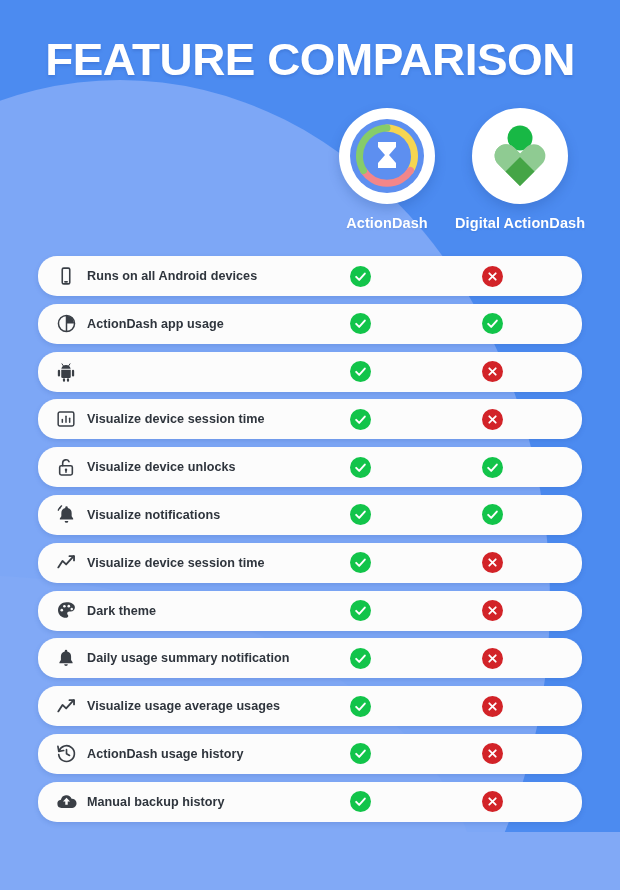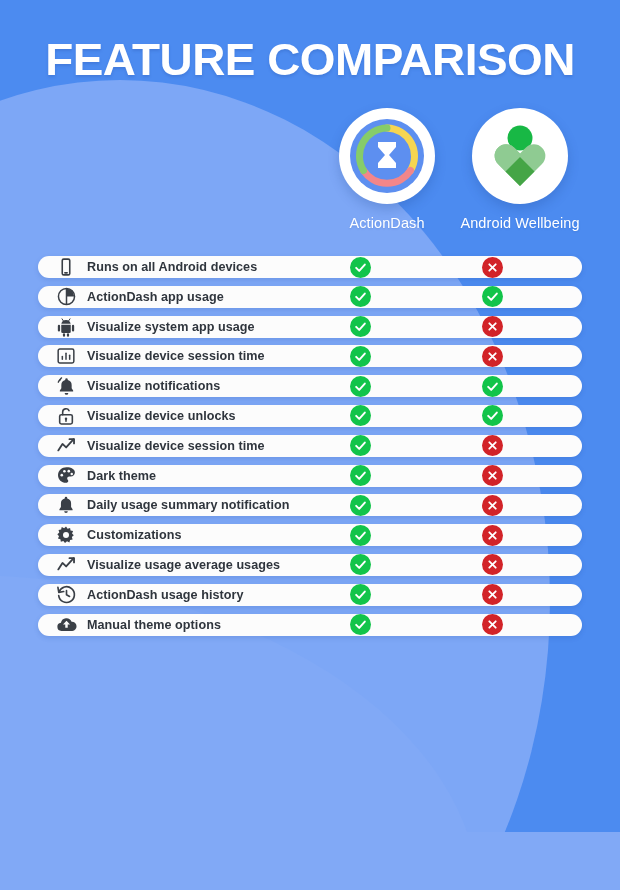--- a/index.html
+++ b/index.html
@@ -41,32 +41,32 @@
     margin:0 auto;
     border-radius:50%;
     background:#ffffff;
     box-shadow:0 5px 12px rgba(25,60,130,0.22);
     display:flex; align-items:center; justify-content:center;
   }
   .brand-name {
     margin-top:11px;
     color:#ffffff;
     font-size:14.5px;
-    font-weight:normal;
+    font-weight:bold;
     letter-spacing:0.1px;
     white-space:nowrap;
     text-shadow:0 1px 2px rgba(30,70,150,0.18);
   }
 
   
   .rows { position:absolute; top:256px; left:0; width:620px; }
 
   .row {
     position:relative;
-    height:22px;
+    height:40px;
     margin:0 38px 7.8px 38px;
     background:#fcfcfc;
     border-radius:19px;
     box-shadow:0 2px 5px rgba(30,70,150,0.16);
     display:flex;
     align-items:center;
   }
 
   .row-icon {
     width:22px; height:22px;
@@ -132,21 +132,21 @@
 
     <div class="brand brand-b">
       <div class="logo-wrap">
         <svg width="80" height="80" viewBox="0 0 80 80">
           <circle cx="40" cy="22" r="12.5" fill="#18b845"></circle>
           <path d="M40 70 L18 48 a11.5 11.5 0 0 1 16.3 -16.3 L40 37.4 l5.7 -5.7 A11.5 11.5 0 0 1 62 48 Z" fill="#8fcb92"></path>
           <path d="M40 70 L18 48 a11.5 11.5 0 0 1 16.3 -16.3 L40 37.4 Z" fill="#8fcb92"></path>
           <path d="M40 70 L25.5 55.5 L40 41 L54.5 55.5 Z" fill="#45a546"></path>
         </svg>
       </div>
-      <div class="brand-name">Android Wellbeing</div>
+      <div class="brand-name">Digital ActionDash</div>
     </div>
 
   </div>
 
   <div class="rows">
       <div class="row">
         <span class="row-icon">
           <svg width="20" height="20" viewBox="0 0 24 24" fill="none" stroke="currentColor" stroke-width="1.9" stroke-linecap="round" stroke-linejoin="round">
             <rect x="7.5" y="2.5" width="9" height="19" rx="1.8"></rect>
             <line x1="10.6" y1="19" x2="13.4" y2="19"></line>
@@ -199,21 +199,20 @@
             <rect x="2.2" y="9.4" width="2.7" height="8" rx="1.35"></rect>
             <rect x="19.1" y="9.4" width="2.7" height="8" rx="1.35"></rect>
             <path d="M6.3 9.2h11.4v8.6a1.5 1.5 0 0 1-1.5 1.5H7.8a1.5 1.5 0 0 1-1.5-1.5z"></path>
             <rect x="8.3" y="19.6" width="2.6" height="4.2" rx="1.3"></rect>
             <rect x="13.1" y="19.6" width="2.6" height="4.2" rx="1.3"></rect>
             <path d="M6.4 8.1a5.7 5.7 0 0 1 11.2 0z"></path>
             <line x1="7.2" y1="2.2" x2="8.8" y2="4.6" stroke="currentColor" stroke-width="1.2" stroke-linecap="round"></line>
             <line x1="16.8" y1="2.2" x2="15.2" y2="4.6" stroke="currentColor" stroke-width="1.2" stroke-linecap="round"></line>
           </svg>
         </span>
-        <span class="row-label">Visualize system app usage</span>
         <span class="mark mark-a yes">
           <span>
             <svg width="13" height="13" viewBox="0 0 24 24" fill="none" stroke="#ffffff" stroke-width="3.6" stroke-linecap="round" stroke-linejoin="round">
               <polyline points="4,12.6 9.6,18.2 20,6.6"></polyline>
             </svg>
           </span>
         </span>
         <span class="mark mark-b no">
           <span>
             <svg width="11" height="11" viewBox="0 0 24 24" fill="none" stroke="#ffffff" stroke-width="4" stroke-linecap="round">
@@ -238,20 +237,45 @@
             <svg width="13" height="13" viewBox="0 0 24 24" fill="none" stroke="#ffffff" stroke-width="3.6" stroke-linecap="round" stroke-linejoin="round">
               <polyline points="4,12.6 9.6,18.2 20,6.6"></polyline>
             </svg>
           </span>
         </span>
         <span class="mark mark-b no">
           <span>
             <svg width="11" height="11" viewBox="0 0 24 24" fill="none" stroke="#ffffff" stroke-width="4" stroke-linecap="round">
               <line x1="5" y1="5" x2="19" y2="19"></line>
               <line x1="19" y1="5" x2="5" y2="19"></line>
+            </svg>
+          </span>
+        </span>
+      </div>
+      <div class="row">
+        <span class="row-icon">
+          <svg width="20" height="20" viewBox="0 0 24 24" fill="none" stroke="currentColor" stroke-width="1.9" stroke-linecap="round" stroke-linejoin="round">
+            <rect x="4.4" y="10.4" width="15.2" height="11.2" rx="2"></rect>
+            <path d="M8 10.4V7.3a4 4 0 0 1 7.6-1.7"></path>
+            <circle cx="12" cy="15.3" r="1.5" fill="currentColor" stroke="none"></circle>
+            <line x1="12" y1="16.2" x2="12" y2="18.2"></line>
+          </svg>
+        </span>
+        <span class="row-label">Visualize device unlocks</span>
+        <span class="mark mark-a yes">
+          <span>
+            <svg width="13" height="13" viewBox="0 0 24 24" fill="none" stroke="#ffffff" stroke-width="3.6" stroke-linecap="round" stroke-linejoin="round">
+              <polyline points="4,12.6 9.6,18.2 20,6.6"></polyline>
+            </svg>
+          </span>
+        </span>
+        <span class="mark mark-b yes">
+          <span>
+            <svg width="13" height="13" viewBox="0 0 24 24" fill="none" stroke="#ffffff" stroke-width="3.6" stroke-linecap="round" stroke-linejoin="round">
+              <polyline points="4,12.6 9.6,18.2 20,6.6"></polyline>
             </svg>
           </span>
         </span>
       </div>
       <div class="row">
         <span class="row-icon">
           <svg width="21" height="21" viewBox="0 0 24 24" fill="currentColor">
             <path d="M12 2.6a1.45 1.45 0 0 1 1.45 1.45v.55A5.9 5.9 0 0 1 17.9 10.2v3.9l1.7 2.6v1.1H4.4v-1.1l1.7-2.6v-3.9A5.9 5.9 0 0 1 10.55 4.6v-.55A1.45 1.45 0 0 1 12 2.6z"></path>
             <path d="M9.9 19.3h4.2a2.1 2.1 0 0 1-4.2 0z"></path>
             <g fill="none" stroke="currentColor" stroke-width="1.5" stroke-linecap="round">
@@ -271,45 +295,20 @@
         <span class="mark mark-b yes">
           <span>
             <svg width="13" height="13" viewBox="0 0 24 24" fill="none" stroke="#ffffff" stroke-width="3.6" stroke-linecap="round" stroke-linejoin="round">
               <polyline points="4,12.6 9.6,18.2 20,6.6"></polyline>
             </svg>
           </span>
         </span>
       </div>
       <div class="row">
         <span class="row-icon">
-          <svg width="20" height="20" viewBox="0 0 24 24" fill="none" stroke="currentColor" stroke-width="1.9" stroke-linecap="round" stroke-linejoin="round">
-            <rect x="4.4" y="10.4" width="15.2" height="11.2" rx="2"></rect>
-            <path d="M8 10.4V7.3a4 4 0 0 1 7.6-1.7"></path>
-            <circle cx="12" cy="15.3" r="1.5" fill="currentColor" stroke="none"></circle>
-            <line x1="12" y1="16.2" x2="12" y2="18.2"></line>
-          </svg>
-        </span>
-        <span class="row-label">Visualize device unlocks</span>
-        <span class="mark mark-a yes">
-          <span>
-            <svg width="13" height="13" viewBox="0 0 24 24" fill="none" stroke="#ffffff" stroke-width="3.6" stroke-linecap="round" stroke-linejoin="round">
-              <polyline points="4,12.6 9.6,18.2 20,6.6"></polyline>
-            </svg>
-          </span>
-        </span>
-        <span class="mark mark-b yes">
-          <span>
-            <svg width="13" height="13" viewBox="0 0 24 24" fill="none" stroke="#ffffff" stroke-width="3.6" stroke-linecap="round" stroke-linejoin="round">
-              <polyline points="4,12.6 9.6,18.2 20,6.6"></polyline>
-            </svg>
-          </span>
-        </span>
-      </div>
-      <div class="row">
-        <span class="row-icon">
           <svg width="21" height="21" viewBox="0 0 24 24" fill="none" stroke="currentColor" stroke-width="2.1" stroke-linecap="round" stroke-linejoin="round">
             <polyline points="2.6,17.6 7.4,10.2 11.6,14.2 20.2,4.8"></polyline>
             <polyline points="15.4,4.8 20.6,4.8 20.6,9.6"></polyline>
           </svg>
         </span>
         <span class="row-label">Visualize device session time</span>
         <span class="mark mark-a yes">
           <span>
             <svg width="13" height="13" viewBox="0 0 24 24" fill="none" stroke="#ffffff" stroke-width="3.6" stroke-linecap="round" stroke-linejoin="round">
               <polyline points="4,12.6 9.6,18.2 20,6.6"></polyline>
@@ -371,44 +370,20 @@
           <span>
             <svg width="11" height="11" viewBox="0 0 24 24" fill="none" stroke="#ffffff" stroke-width="4" stroke-linecap="round">
               <line x1="5" y1="5" x2="19" y2="19"></line>
               <line x1="19" y1="5" x2="5" y2="19"></line>
             </svg>
           </span>
         </span>
       </div>
       <div class="row">
         <span class="row-icon">
-          <svg width="20" height="20" viewBox="0 0 24 24" fill="currentColor">
-            <path d="M12 1.9l1.9 2.45 3-.9.55 3.08 3.05.72-1.25 2.85 2.1 2.3-2.35 2 .95 2.98-3.08.5-.8 3-2.85-1.3-2.4 2-2-2.35-3 .95-.5-3.1-3-.8 1.3-2.85-2-2.4 2.35-2-.95-3 3.1-.5.8-3 2.85 1.3z"></path>
-            <circle cx="12" cy="12" r="3.6" fill="#fcfcfc"></circle>
-          </svg>
-        </span>
-        <span class="row-label">Customizations</span>
-        <span class="mark mark-a yes">
-          <span>
-            <svg width="13" height="13" viewBox="0 0 24 24" fill="none" stroke="#ffffff" stroke-width="3.6" stroke-linecap="round" stroke-linejoin="round">
-              <polyline points="4,12.6 9.6,18.2 20,6.6"></polyline>
-            </svg>
-          </span>
-        </span>
-        <span class="mark mark-b no">
-          <span>
-            <svg width="11" height="11" viewBox="0 0 24 24" fill="none" stroke="#ffffff" stroke-width="4" stroke-linecap="round">
-              <line x1="5" y1="5" x2="19" y2="19"></line>
-              <line x1="19" y1="5" x2="5" y2="19"></line>
-            </svg>
-          </span>
-        </span>
-      </div>
-      <div class="row">
-        <span class="row-icon">
           <svg width="21" height="21" viewBox="0 0 24 24" fill="none" stroke="currentColor" stroke-width="2.1" stroke-linecap="round" stroke-linejoin="round">
             <polyline points="2.6,17.6 7.4,10.2 11.6,14.2 20.2,4.8"></polyline>
             <polyline points="15.4,4.8 20.6,4.8 20.6,9.6"></polyline>
           </svg>
         </span>
         <span class="row-label">Visualize usage average usages</span>
         <span class="mark mark-a yes">
           <span>
             <svg width="13" height="13" viewBox="0 0 24 24" fill="none" stroke="#ffffff" stroke-width="3.6" stroke-linecap="round" stroke-linejoin="round">
               <polyline points="4,12.6 9.6,18.2 20,6.6"></polyline>
@@ -449,21 +424,21 @@
           </span>
         </span>
       </div>
       <div class="row">
         <span class="row-icon">
           <svg width="21" height="21" viewBox="0 0 24 24" fill="currentColor">
             <path d="M6.2 19.4a4.7 4.7 0 0 1-.55-9.36A6.35 6.35 0 0 1 17.8 8.9a4.9 4.9 0 0 1 .85 10.5z"></path>
             <path d="M12 7.6l4 4.4h-2.6v3.6h-2.8V12H8z" fill="#fcfcfc"></path>
           </svg>
         </span>
-        <span class="row-label">Manual theme options</span>
+        <span class="row-label">Manual backup history</span>
         <span class="mark mark-a yes">
           <span>
             <svg width="13" height="13" viewBox="0 0 24 24" fill="none" stroke="#ffffff" stroke-width="3.6" stroke-linecap="round" stroke-linejoin="round">
               <polyline points="4,12.6 9.6,18.2 20,6.6"></polyline>
             </svg>
           </span>
         </span>
         <span class="mark mark-b no">
           <span>
             <svg width="11" height="11" viewBox="0 0 24 24" fill="none" stroke="#ffffff" stroke-width="4" stroke-linecap="round">

